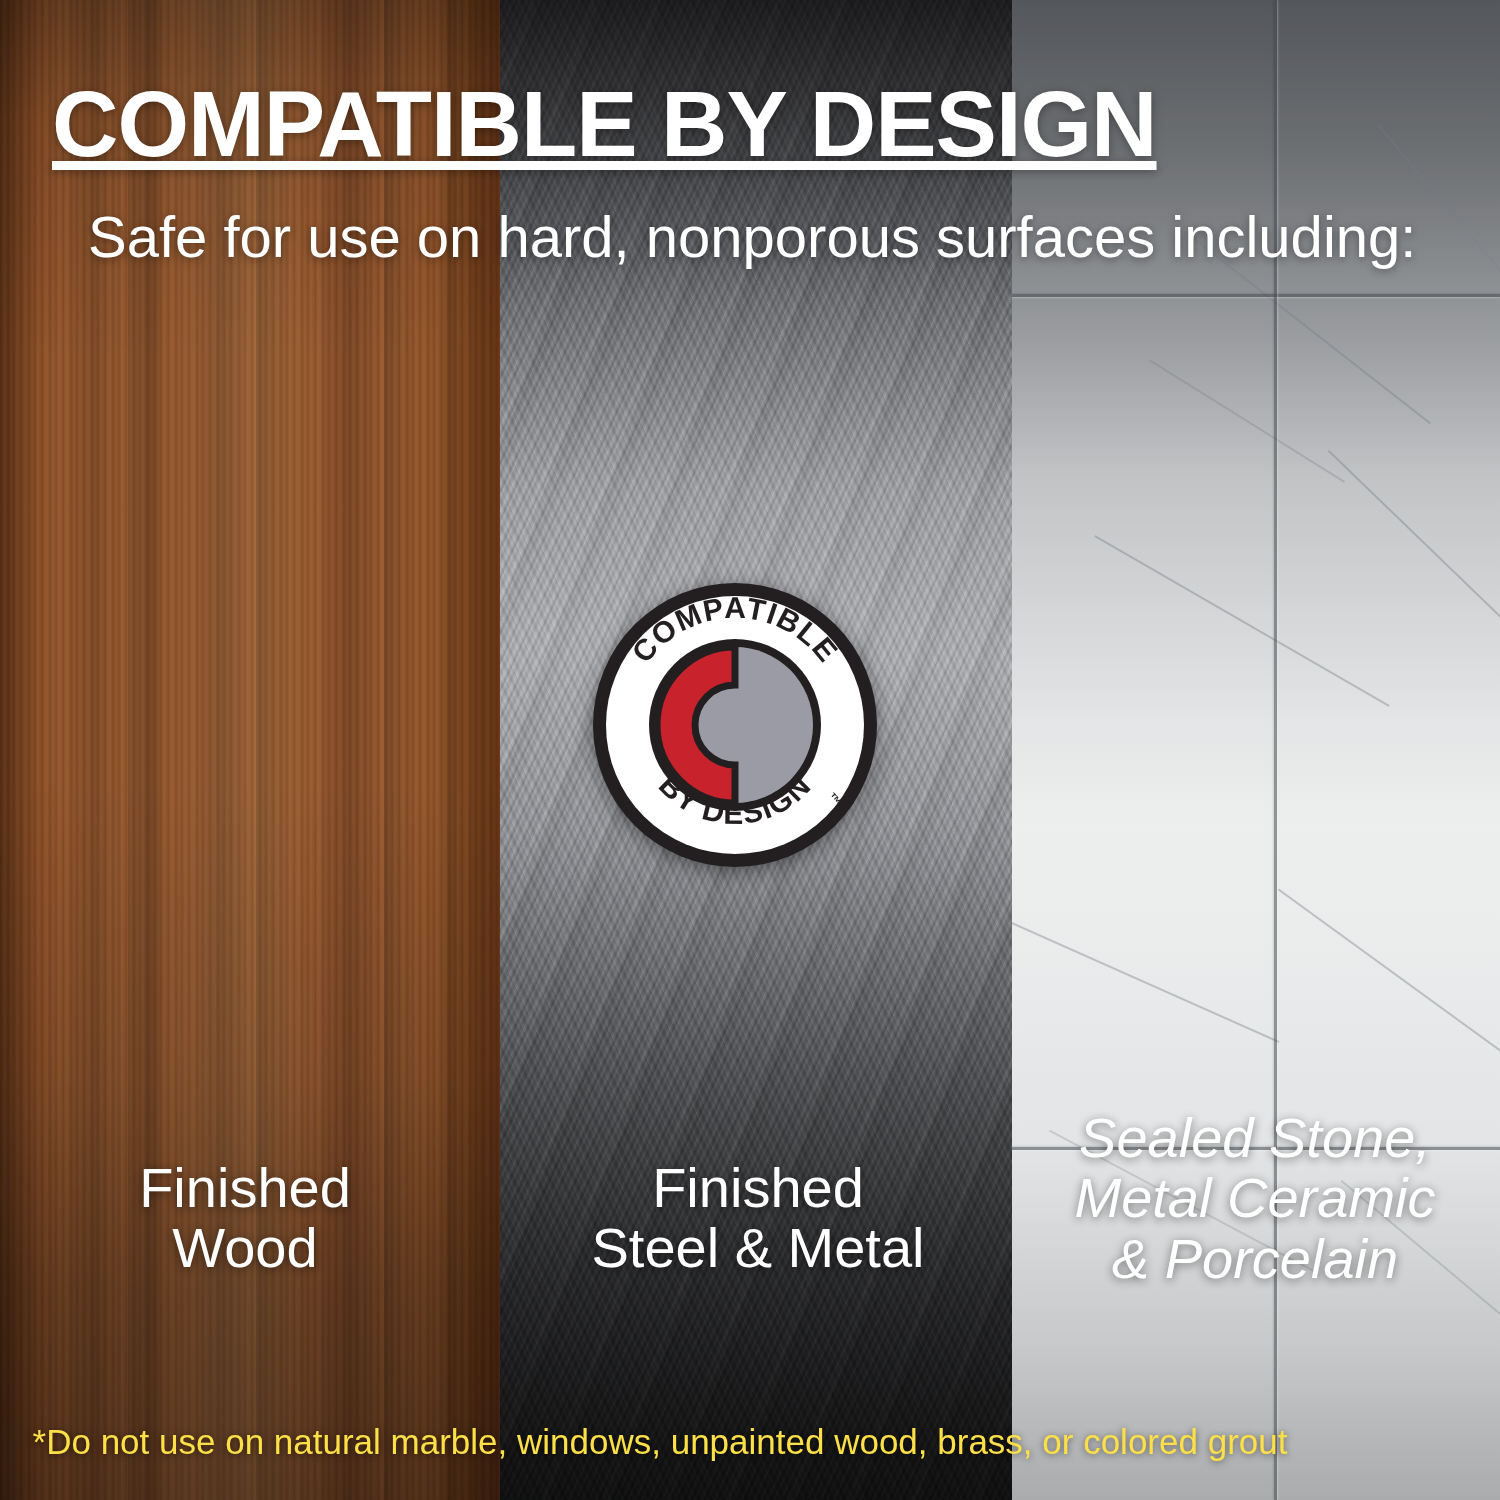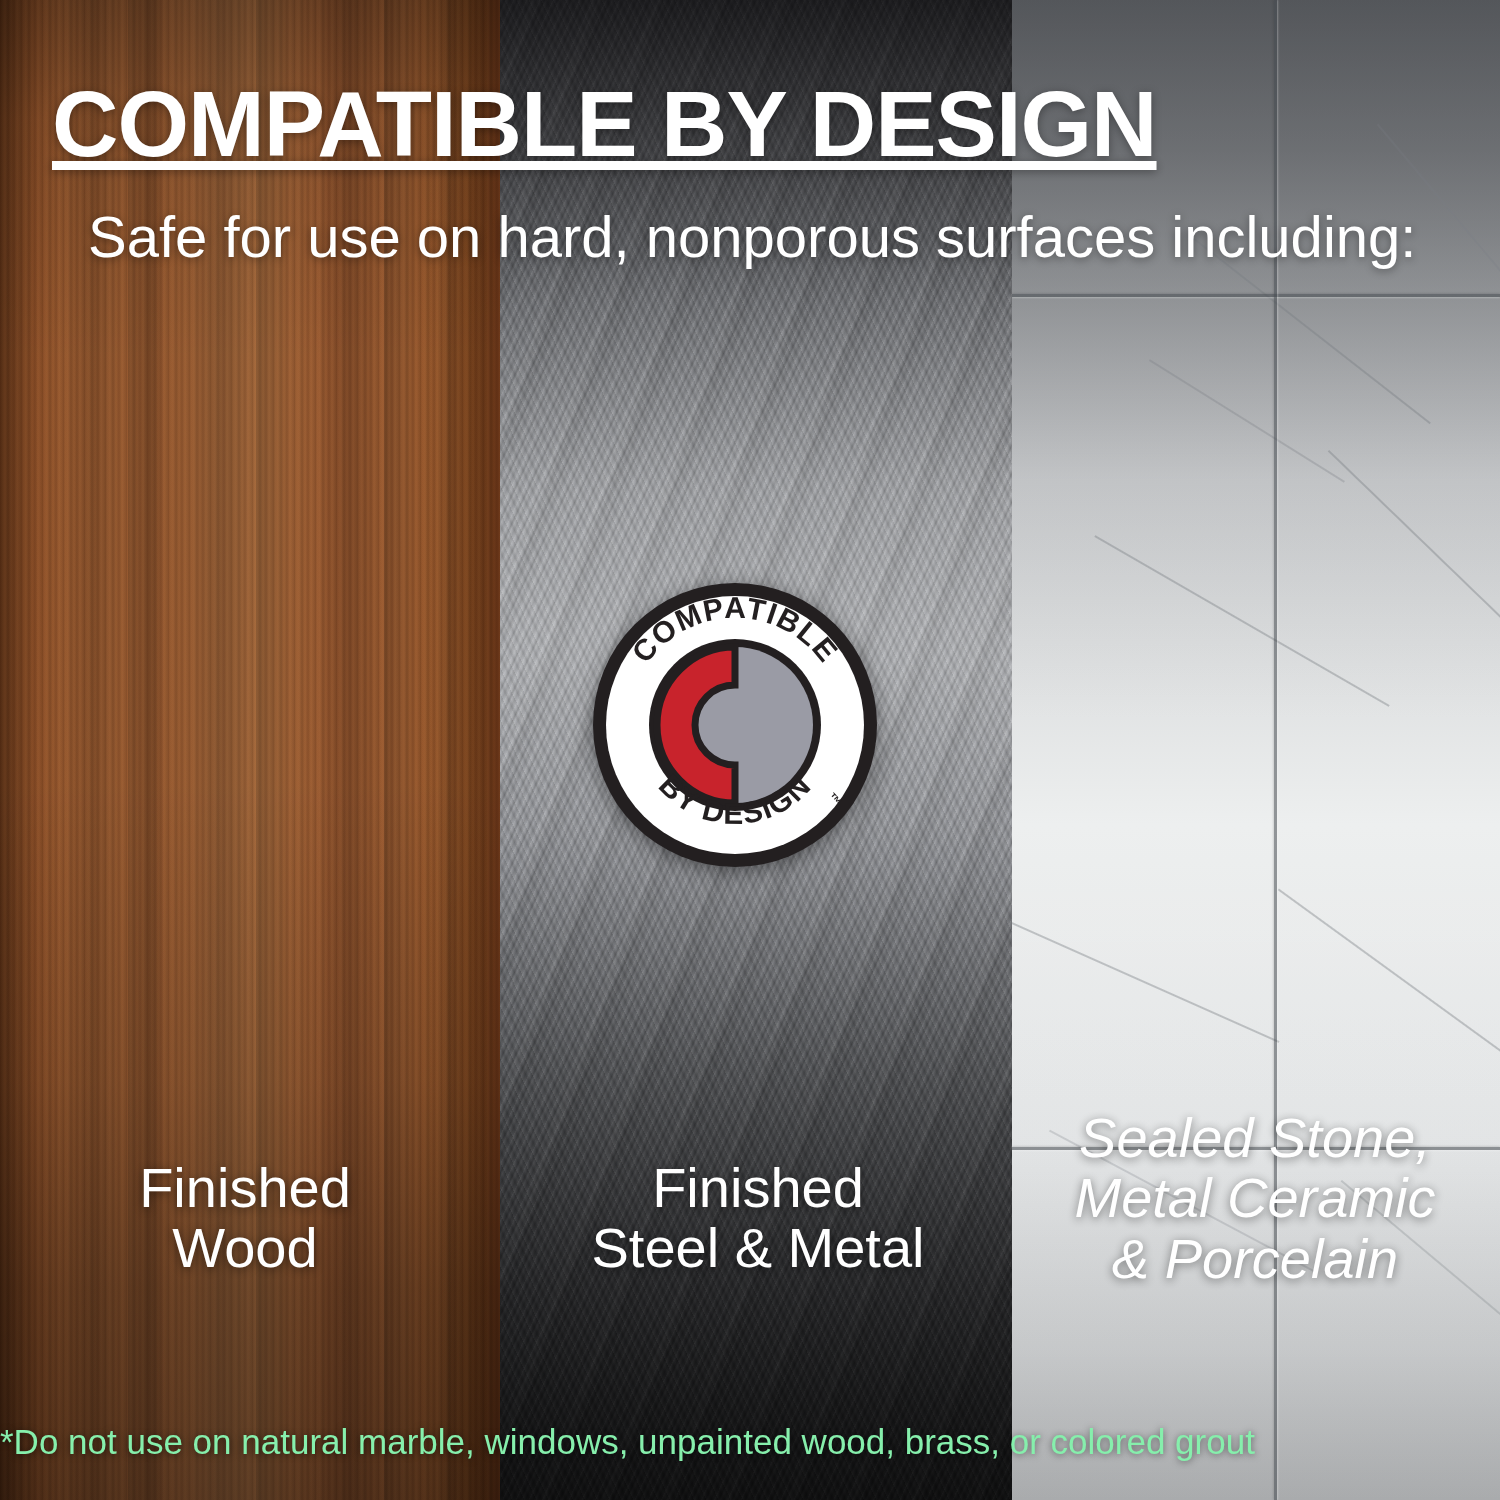--- a/index.html
+++ b/index.html
@@ -144,21 +144,21 @@
     position:absolute;text-align:center;color:#fff;
     font-size:56px;font-weight:400;line-height:1.08;
     text-shadow:0 2px 10px rgba(0,0,0,.48);
   }
   #caption-wood { left:10px;  width:470px; top:1158px; }
   #caption-metal{ left:508px; width:500px; top:1158px; }
   #caption-tile { left:1016px;width:478px; top:1108px;font-style:italic; }
 
   #footnote{
     position:absolute;left:0;top:1422px;width:1320px;
-    color:#86efac;
+    text-align:center;color:#fde047;
     font-size:35px;font-weight:400;white-space:nowrap;
     text-shadow:0 1px 7px rgba(0,0,0,.55);
   }
 
   
   #logo{position:absolute;left:590px;top:580px;width:290px;height:290px;
     filter:drop-shadow(0 4px 10px rgba(0,0,0,.45));}
 </style>
 </head>
 <body>

